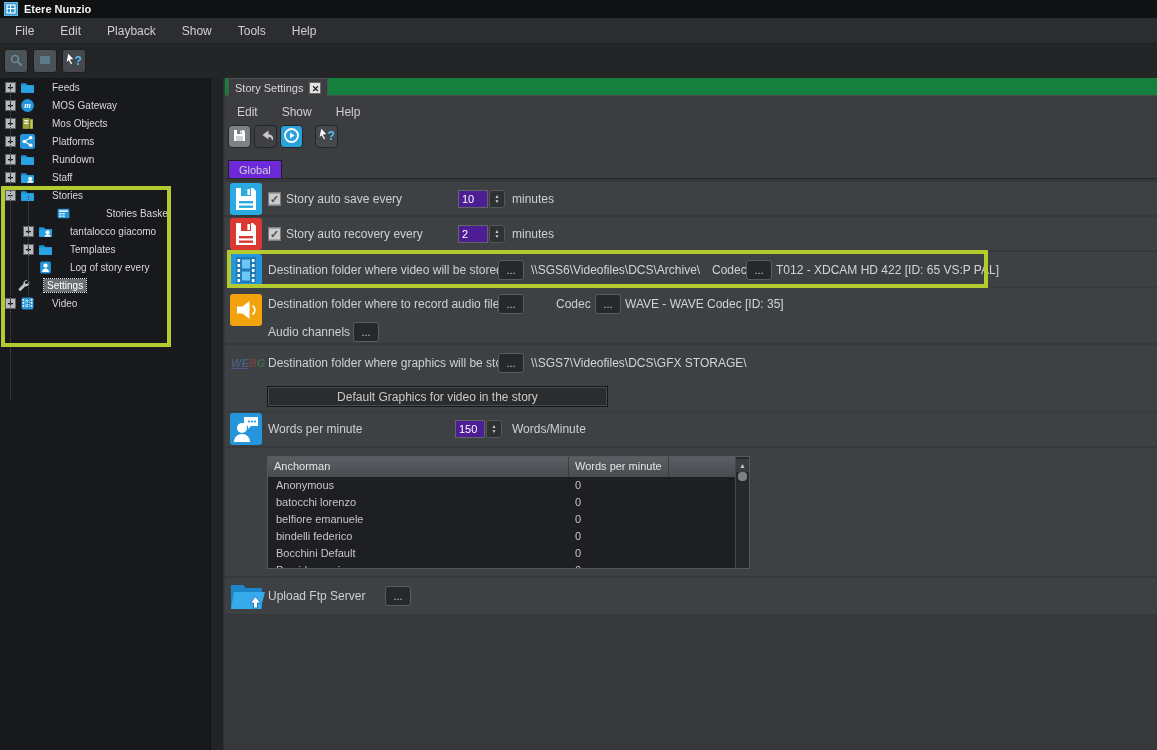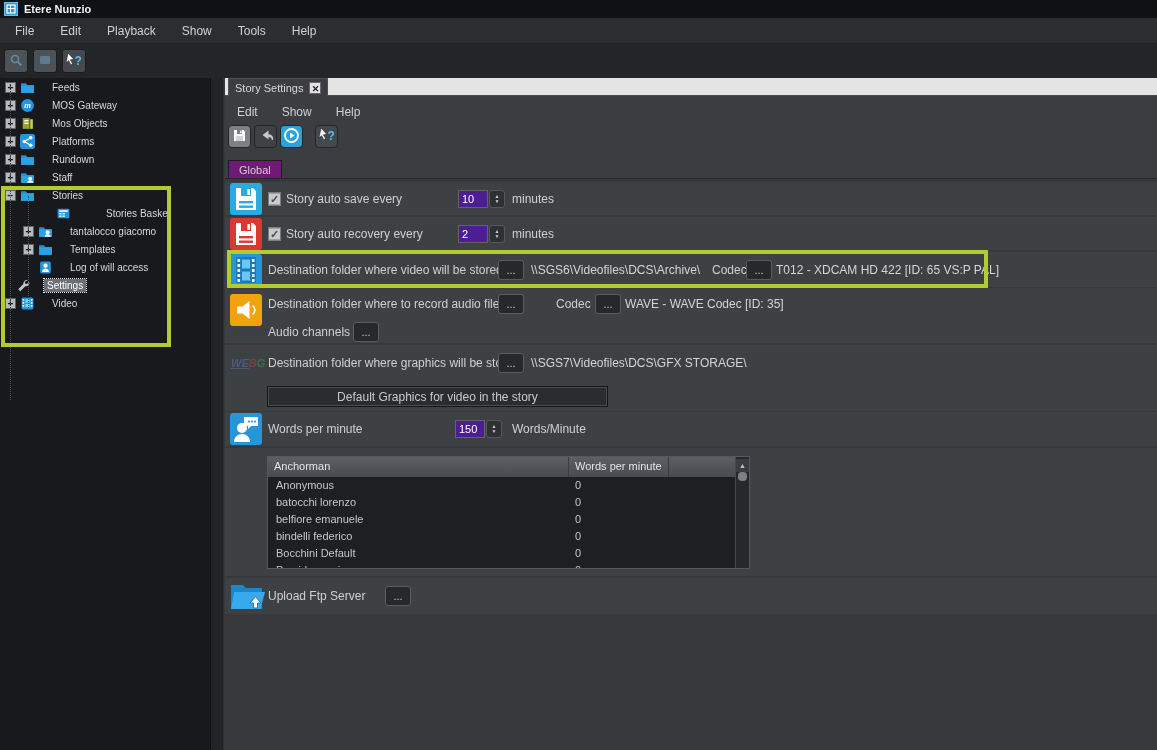--- a/index.html
+++ b/index.html
@@ -21,32 +21,32 @@
   .tree-row .expander { width:11px; height:11px; margin-right:4px; background:#b7bbbe; border:1px solid #5d6165; color:#111; font-size:10px; line-height:9px; text-align:center; font-weight:bold; flex:none; }
   .tree-row .expander.none { visibility:hidden; }
   .tree-row .ticon { width:15px; height:15px; margin-right:6px; flex:none; display:inline-flex; }
   .tree-row .tlabel { color:#d8d8d8; font-size:10px; padding:1px 3px;margin-left:8px; }
   .tree-row.selected .tlabel { background:#6b7076; color:#fff; outline:1px dotted #e8e8e8; }
   .tree-guide { position:absolute; border-left:1px dotted #4a4f54; width:0; }
   .sidebar-scroll { position:absolute; left:210px; top:78px; width:14px; height:672px; background:#212326; border-left:1px solid #101113; border-right:1px solid #2e3033; }
 
   
   .main-bg { position:absolute; left:225px; top:78px; right:0; bottom:0; background:#3b3d40; }
-  .tabrow { position:absolute; left:225px; top:78px; right:0; height:18px; background:#e5e5e5; border-bottom:1px solid #484a4d; }
+  .tabrow { position:absolute; left:225px; top:78px; right:0; height:18px; background:#15803d; border-bottom:1px solid #484a4d; }
   .tab { position:absolute; left:3px; top:0; height:18px; background:#3b3d40; border:1px solid #505254; border-bottom:none; display:flex; align-items:center; gap:6px; padding:0 6px; font-size:11px; color:#d8d8d8; }
   .tab-close { width:12px; height:12px; background:#e3e3e3; color:#1a1a1a; font-size:9px; font-weight:bold; line-height:12px; text-align:center; border:1px solid #6a6a6a; }
   .panel-menubar { position:absolute; left:225px; top:103px; display:flex; }
   .panel-menubar .menu-item { padding:2px 12px; }
   .panel-toolbar { position:absolute; left:228px; top:125px; display:flex; gap:3px; align-items:center; }
   .pbtn { width:23px; height:23px; border-radius:4px; border:1px solid #232527; display:flex; align-items:center; justify-content:center; padding:0; }
   .pbtn.save { background:#7e8184; }
   .pbtn.undo { background:#3f4144; }
   .pbtn.run  { background:#2aa3dd; }
   .pbtn.help-btn { background:#45484c; margin-left:9px; }
-  .global-tab { position:absolute; left:228px; top:160px; height:19px; background:#701a75; border:1px solid #1d1f21; border-bottom:none; color:#d0d0d0; font-size:11px; display:flex; align-items:center; padding:0 10px; }
+  .global-tab { position:absolute; left:228px; top:160px; height:19px; background:#6d28d9; border:1px solid #1d1f21; border-bottom:none; color:#d0d0d0; font-size:11px; display:flex; align-items:center; padding:0 10px; }
   .content { position:absolute; left:225px; top:178px; right:0; bottom:0; background:#36383b; border-top:1px solid #26282a; }
 
   
   .srow { position:absolute; left:225px; right:0; background:#3e4144; }
   .srow .bigicon { position:absolute; left:5px; top:50%; transform:translateY(-50%); width:32px; height:32px; display:flex; }
   .abs { position:absolute; top:50%; transform:translateY(-50%); white-space:nowrap; }
   .lbl { color:#cfcfcf; font-size:12px; }
   .checkbox { width:13px; height:13px; background:#cbcbcb; border:1px solid #7a7a7a; color:#4f4f4f; font-size:11px; font-weight:bold; line-height:11px; text-align:center; }
   .spinbox { display:flex; align-items:center; }
   .spinbox .field { width:30px; height:18px; background:#4c1d95; border:1px solid #626466; color:#fff; font-size:11px; padding:1px 3px; line-height:15px; }
@@ -238,21 +238,21 @@
       </div>
       <div class="tree-row" style="padding-left: 23px;">
         <span class="expander none">+</span>
         <span class="ticon">
           <svg width="15" height="15" viewBox="0 0 14 14">
             <rect x="2" y="1.5" width="10" height="11" rx="1.5" fill="#2596dc"></rect>
             <circle cx="7" cy="5.3" r="2" fill="#fff"></circle>
             <path d="M3.8 11.2c0-2 1.4-3.2 3.2-3.2s3.2 1.2 3.2 3.2z" fill="#fff"></path>
           </svg>
         </span>
-        <span class="tlabel">Log of will access</span>
+        <span class="tlabel">Log of story every</span>
       </div>
       <div class="tree-row selected" style="">
         <span class="expander none">+</span>
         <span class="ticon">
           <svg width="15" height="15" viewBox="0 0 14 14">
             <path d="M12 2.2a3.1 3.1 0 0 0-4.2 3.5L3 10.5l1.9 1.9 4.8-4.8a3.1 3.1 0 0 0 3.5-4.2L11.1 5.5l-1.6-.4-.4-1.6z" fill="#b9c6ce"></path>
           </svg>
         </span>
         <span class="tlabel">Settings</span>
       </div>

